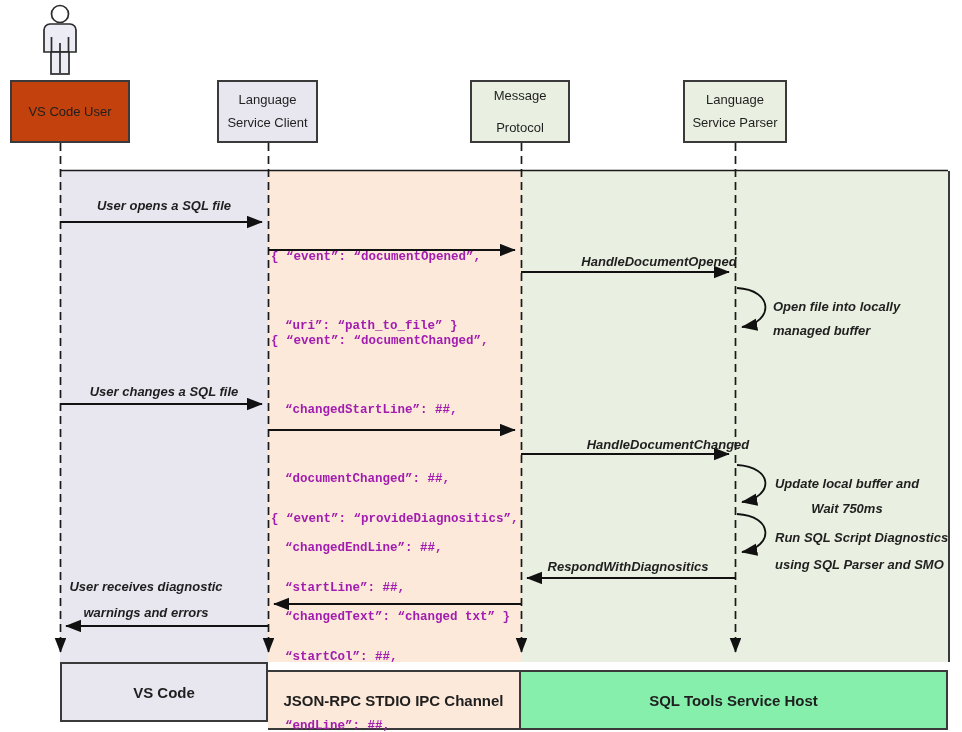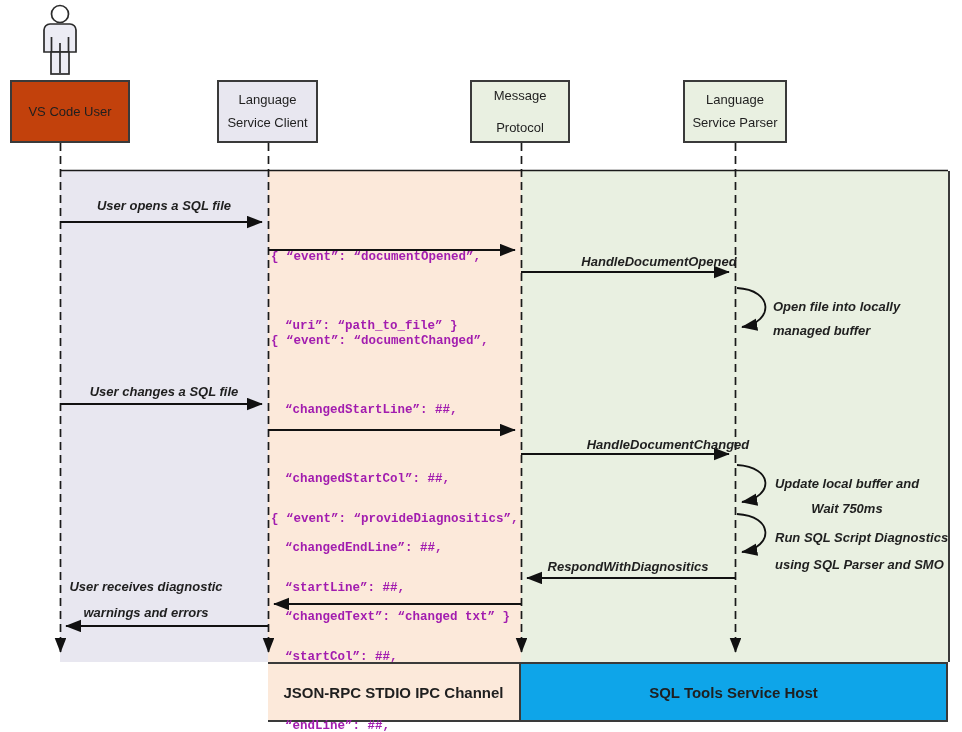--- a/index.html
+++ b/index.html
@@ -15,21 +15,21 @@
   .hbox{
     position:absolute;top:80px;height:63px;border:2px solid #3a3a3a;box-sizing:border-box;
     display:flex;flex-direction:column;align-items:center;justify-content:center;
     font-size:13px;line-height:20px;text-align:center;z-index:3;gap:3px;
   }
   .bbox{
     position:absolute;top:662px;height:60px;border:2px solid #3a3a3a;box-sizing:border-box;
     display:flex;align-items:center;justify-content:center;
     font-size:15px;font-weight:bold;z-index:3;
   }
-  .bbox.no-left{border-left:none;}
+  .bbox.no-left{border-left:none;margin-top:8px;}
   .lbl{
     position:absolute;font-style:italic;font-size:13px;line-height:18px;z-index:4;
     white-space:nowrap;
     font-weight:bold;
   }
   .lbl.center{text-align:center;}
   .jsonblk{
     position:absolute;left:271px;z-index:4;
     font-family:"Liberation Mono","DejaVu Sans Mono",monospace;
     font-size:12.5px;font-weight:bold;line-height:23px;color:#a21caf;white-space:pre;
@@ -131,33 +131,36 @@
     <div>warnings and errors</div>
   </div>
 
   <div class="jsonblk" style="top:200px;">
     <div>{ “event”: “documentOpened”,</div>
     <div class="ind">“uri”: “path_to_file” }</div>
   </div>
   <div class="jsonblk" style="top:284px;">
     <div>{ “event”: “documentChanged”,</div>
     <div class="ind">“changedStartLine”: ##,</div>
-    <div class="ind">“changedStartCol”: ##,</div>
+    <div class="ind">“documentChanged”: ##,</div>
     <div class="ind">“changedEndLine”: ##,</div>
     <div class="ind">“changedText”: “changed txt” }</div>
   </div>
   <div class="jsonblk" style="top:462px;">
     <div>{ “event”: “provideDiagnositics”,</div>
     <div class="ind">“startLine”: ##,</div>
     <div class="ind">“startCol”: ##,</div>
     <div class="ind">“endLine”: ##,</div>
     
     
   </div>
 
+  <div class="bbox" style="left: 60px; width: 208px; background-color: rgb(232, 231, 240);">
+    <span>VS Code</span>
+  </div>
   <div class="bbox no-left" style="left: 268px; width: 253px; background-color: rgb(252, 233, 218);">
     <span>JSON-RPC STDIO IPC Channel</span>
   </div>
-  <div class="bbox no-left" style="left: 521px; width: 427px; background-color: #0ea5e9;">
+  <div class="bbox no-left" style="left: 521px; width: 427px; background-color: #86efac;">
     <span>SQL Tools Service Host</span>
   </div>
 
 </div>
 
 </body></html>

